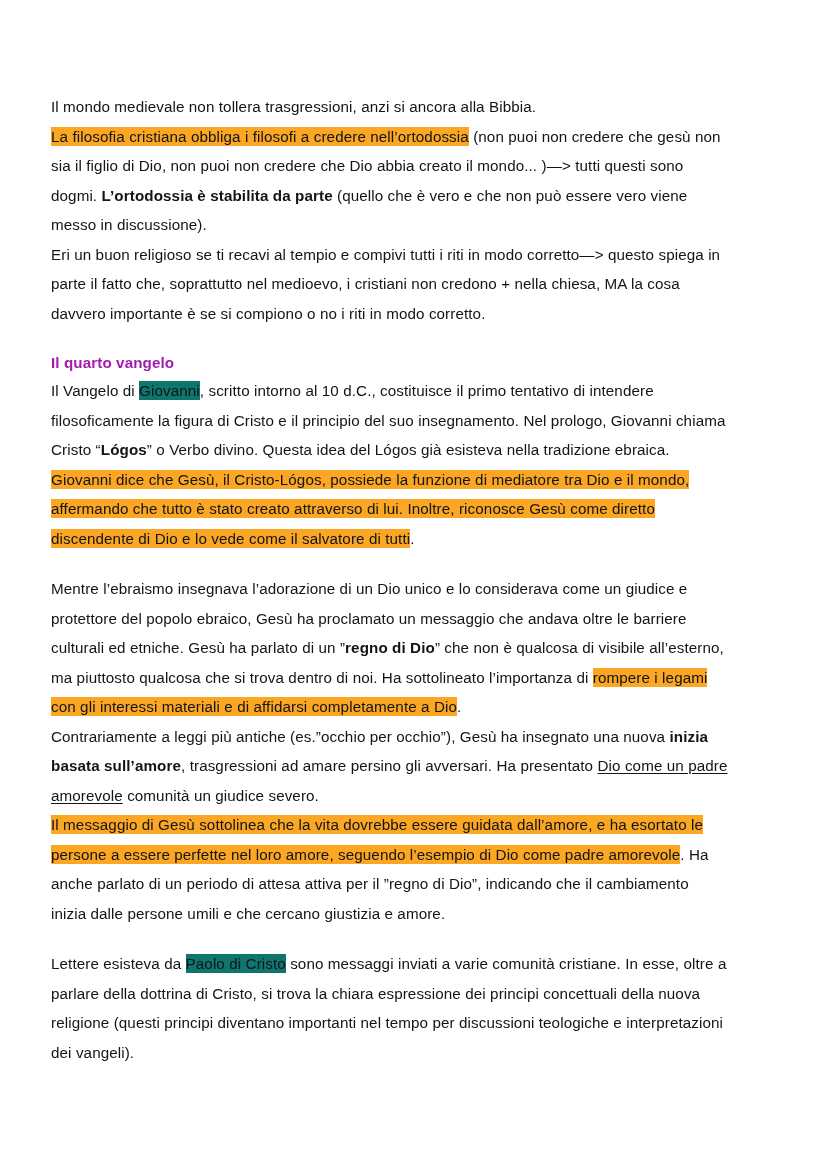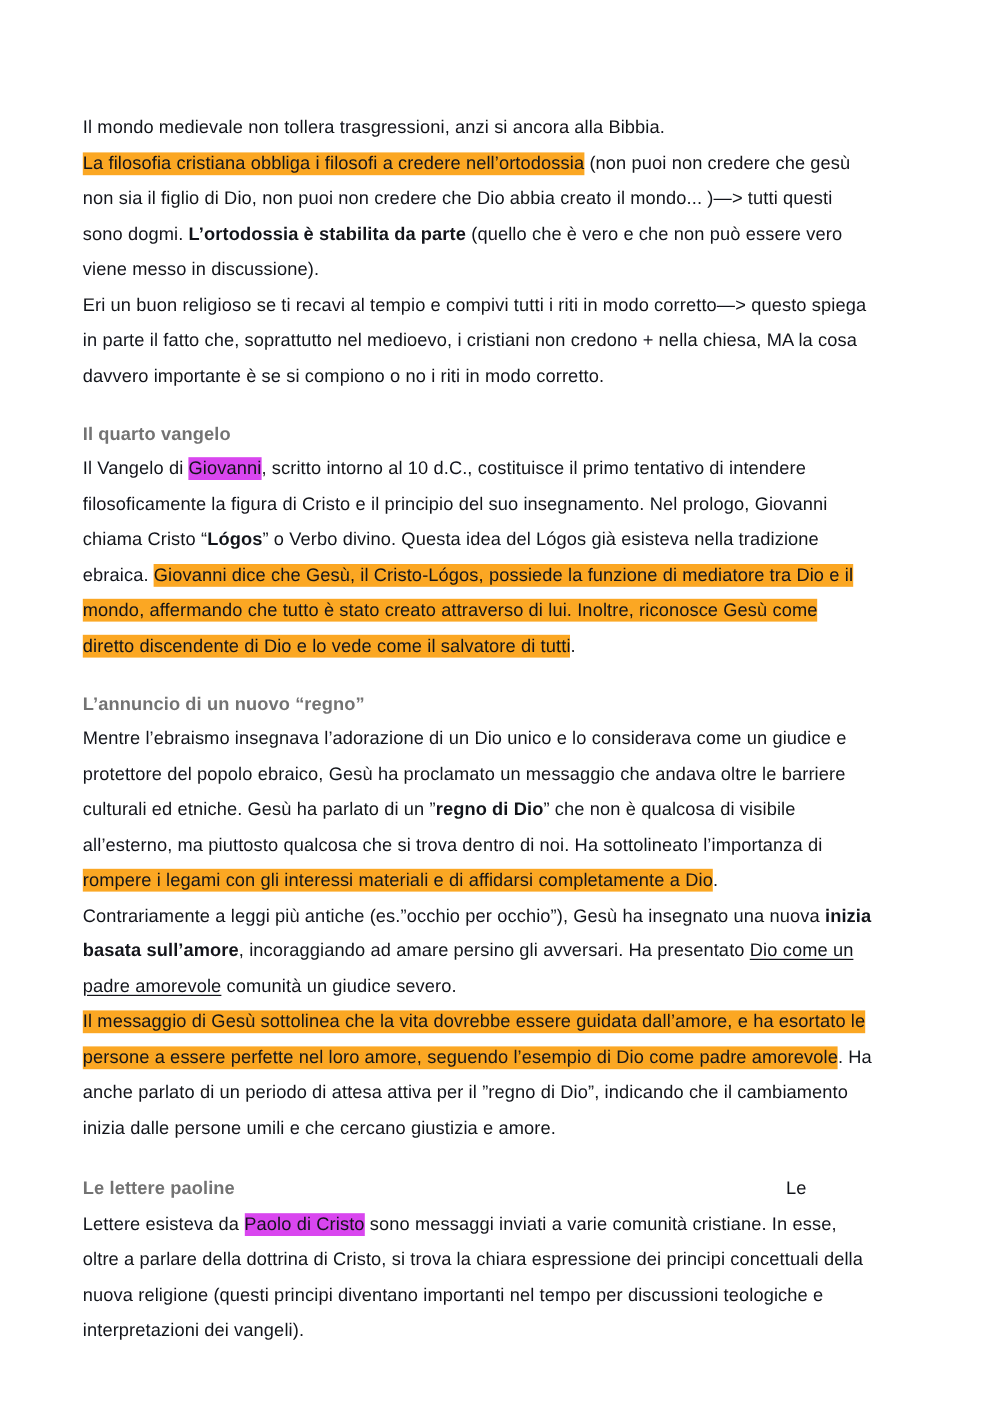--- a/index.html
+++ b/index.html
@@ -12,21 +12,21 @@
     height: 1169px;
     font-family: "Liberation Sans", sans-serif;
     color: #000000;
   }
   .page {
     position: relative;
     width: 828px;
     height: 1169px;
     background: #ffffff;
     box-sizing: border-box;
-    padding: 92px 100px 0 69px;
+    padding: 92px 100px 0 51px;
   }
   .doc {
     font-size: 15.2px;
     line-height: 29.5px;
     color: #12141a;
     letter-spacing: 0.1px;
   }
   p {
     margin: 0;
   }
@@ -37,32 +37,32 @@
     height: 21px;
   }
   .gap-para {
     height: 26px;
   }
   h2.heading {
     margin: 0;
     font-size: 15.2px;
     line-height: 27px;
     font-weight: bold;
-    color: #737373;
+    color: #a21caf;
     letter-spacing: 0.1px;
   }
   .hl-orange {
     background: #f9a825;
     background: #fba723;
     padding: 1px 0;
     box-decoration-break: clone;
     -webkit-box-decoration-break: clone;
   }
   .hl-cyan {
-    background: #d946ef;
+    background: #0f766e;
     padding: 1px 0;
     box-decoration-break: clone;
     -webkit-box-decoration-break: clone;
   }
   b, strong {
     font-weight: bold;
   }
   u {
     text-decoration: underline;
     text-underline-offset: 2px;
@@ -90,33 +90,28 @@
 
     <div class="gap"></div>
 
     <h2 class="heading">Il quarto vangelo</h2>
     <div class="block">
       <p><span>Il Vangelo di </span><span class="hl-cyan">Giovanni</span><span>, scritto intorno al 10 d.C., costituisce il primo tentativo di intendere filosoficamente la figura di Cristo e il principio del suo insegnamento. Nel prologo, Giovanni chiama Cristo “</span><b>Lógos</b><span>” o Verbo divino. Questa idea del Lógos già esisteva nella tradizione ebraica. </span><span class="hl-orange">Giovanni dice che Gesù, il Cristo-Lógos, possiede la funzione di mediatore tra Dio e il mondo, affermando che tutto è stato creato attraverso di lui. Inoltre, riconosce Gesù come diretto discendente di Dio e lo vede come il salvatore di tutti</span><span>.</span></p>
     </div>
 
     <div class="gap"></div>
 
-    <h2 class="heading">L’annuncio di un nuovo “regno”</h2>
     <div class="block">
       <p><span>Mentre l’ebraismo insegnava l’adorazione di un Dio unico e lo considerava come un giudice e protettore del popolo ebraico, Gesù ha proclamato un messaggio che andava oltre le barriere culturali ed etniche. Gesù ha parlato di un ”</span><b>regno di Dio</b><span>” che non è qualcosa di visibile all’esterno, ma piuttosto qualcosa che si trova dentro di noi. Ha sottolineato l’importanza di </span><span class="hl-orange">rompere i legami con gli interessi materiali e di affidarsi completamente a Dio</span><span>.</span></p>
-      <p><span>Contrariamente a leggi più antiche (es.”occhio per occhio”), Gesù ha insegnato una nuova </span><b>inizia basata sull’amore</b><span>, incoraggiando ad amare persino gli avversari. Ha presentato </span><u>Dio come un padre amorevole</u><span> comunità un giudice severo.</span></p>
+      <p><span>Contrariamente a leggi più antiche (es.”occhio per occhio”), Gesù ha insegnato una nuova </span><b>inizia basata sull’amore</b><span>, trasgressioni ad amare persino gli avversari. Ha presentato </span><u>Dio come un padre amorevole</u><span> comunità un giudice severo.</span></p>
       <p><span class="hl-orange">Il messaggio di Gesù sottolinea che la vita dovrebbe essere guidata dall’amore, e ha esortato le persone a essere perfette nel loro amore, seguendo l’esempio di Dio come padre amorevole</span><span>. Ha anche parlato di un periodo di attesa attiva per il ”regno di Dio”, indicando che il cambiamento inizia dalle persone umili e che cercano giustizia e amore.</span></p>
     </div>
 
     <div class="gap"></div>
 
-    <div class="heading-row">
-      <h2 class="heading" style="display:inline-block;">Le lettere paoline</h2>
-      <span class="right-float">Le</span>
-    </div>
     <div class="block">
       <p><span>Lettere esisteva da </span><span class="hl-cyan">Paolo di Cristo</span><span> sono messaggi inviati a varie comunità cristiane. In esse, oltre a parlare della dottrina di Cristo, si trova la chiara espressione dei principi concettuali della nuova religione (questi principi diventano importanti nel tempo per discussioni teologiche e interpretazioni dei vangeli).</span></p>
       <div class="gap-para"></div>
 
     </div>
 
   </div>
 </div>
 
 </body></html>

